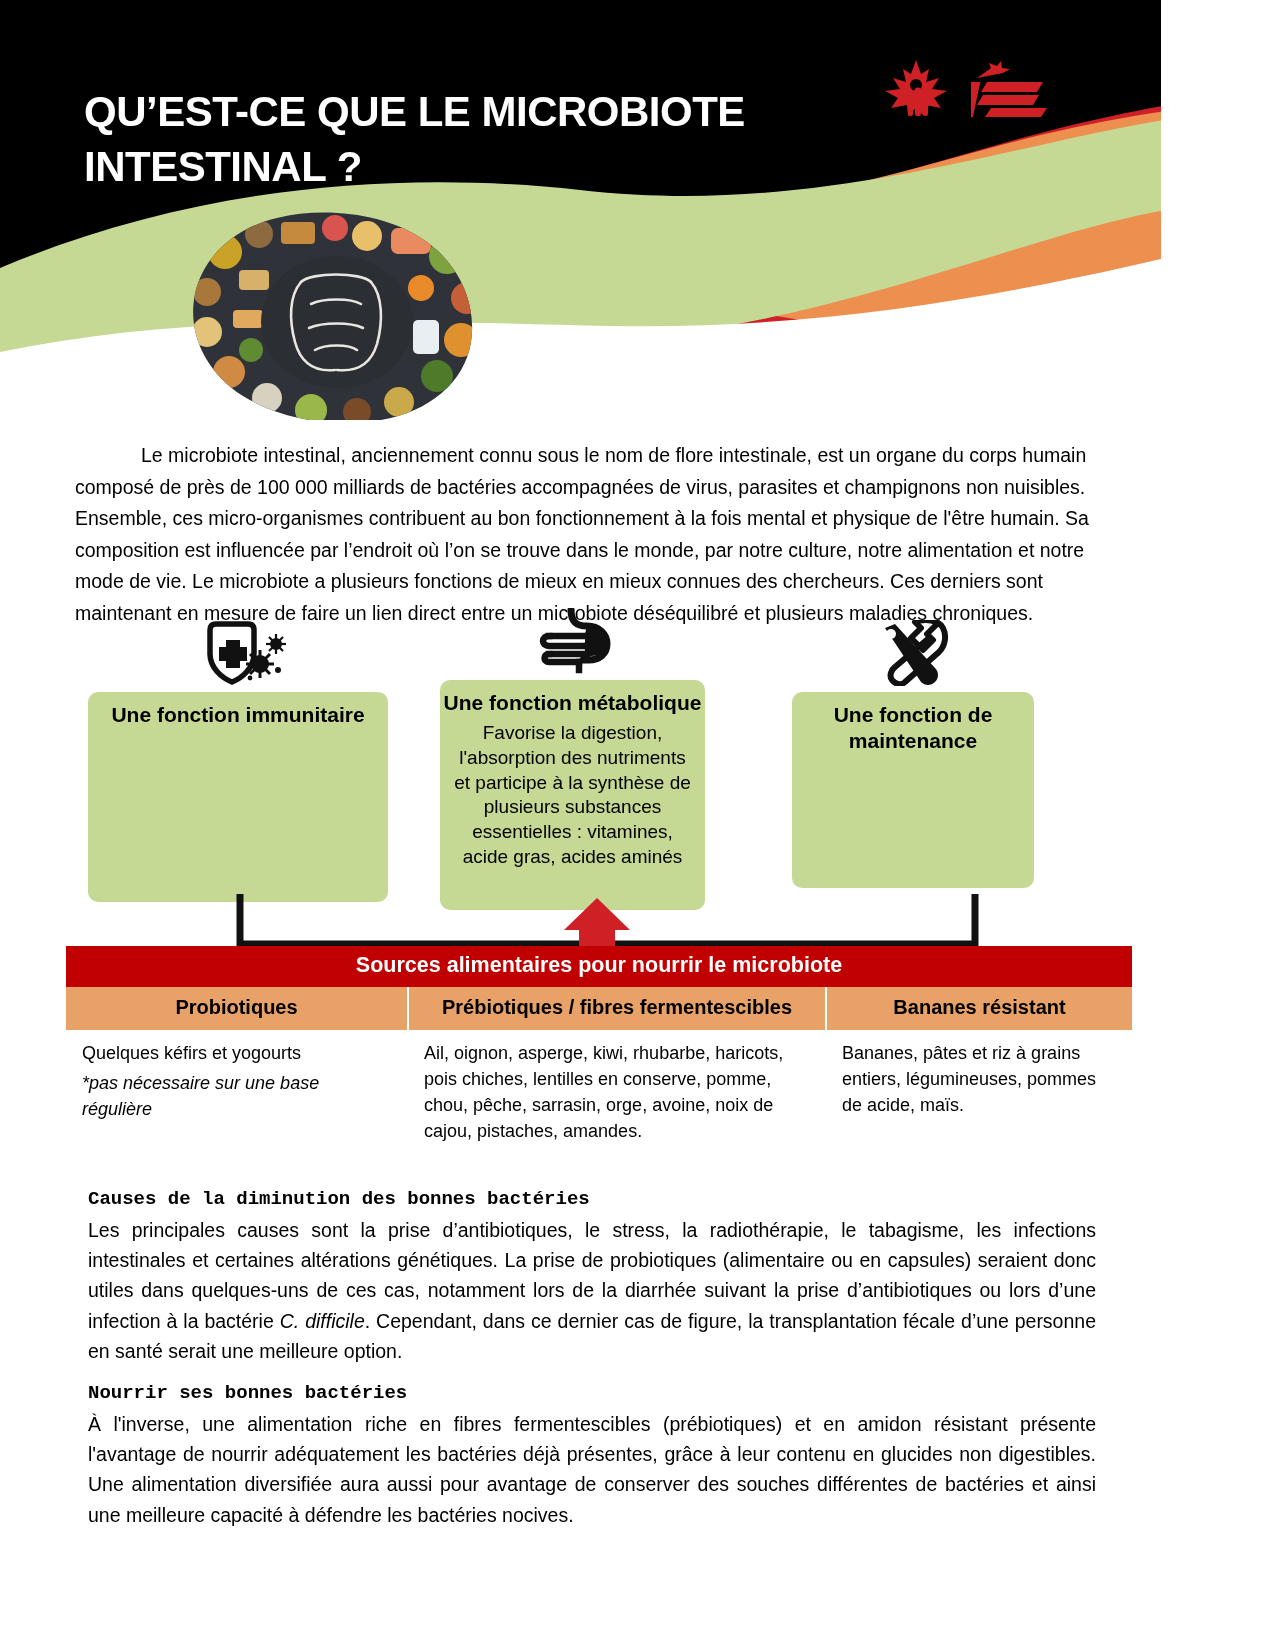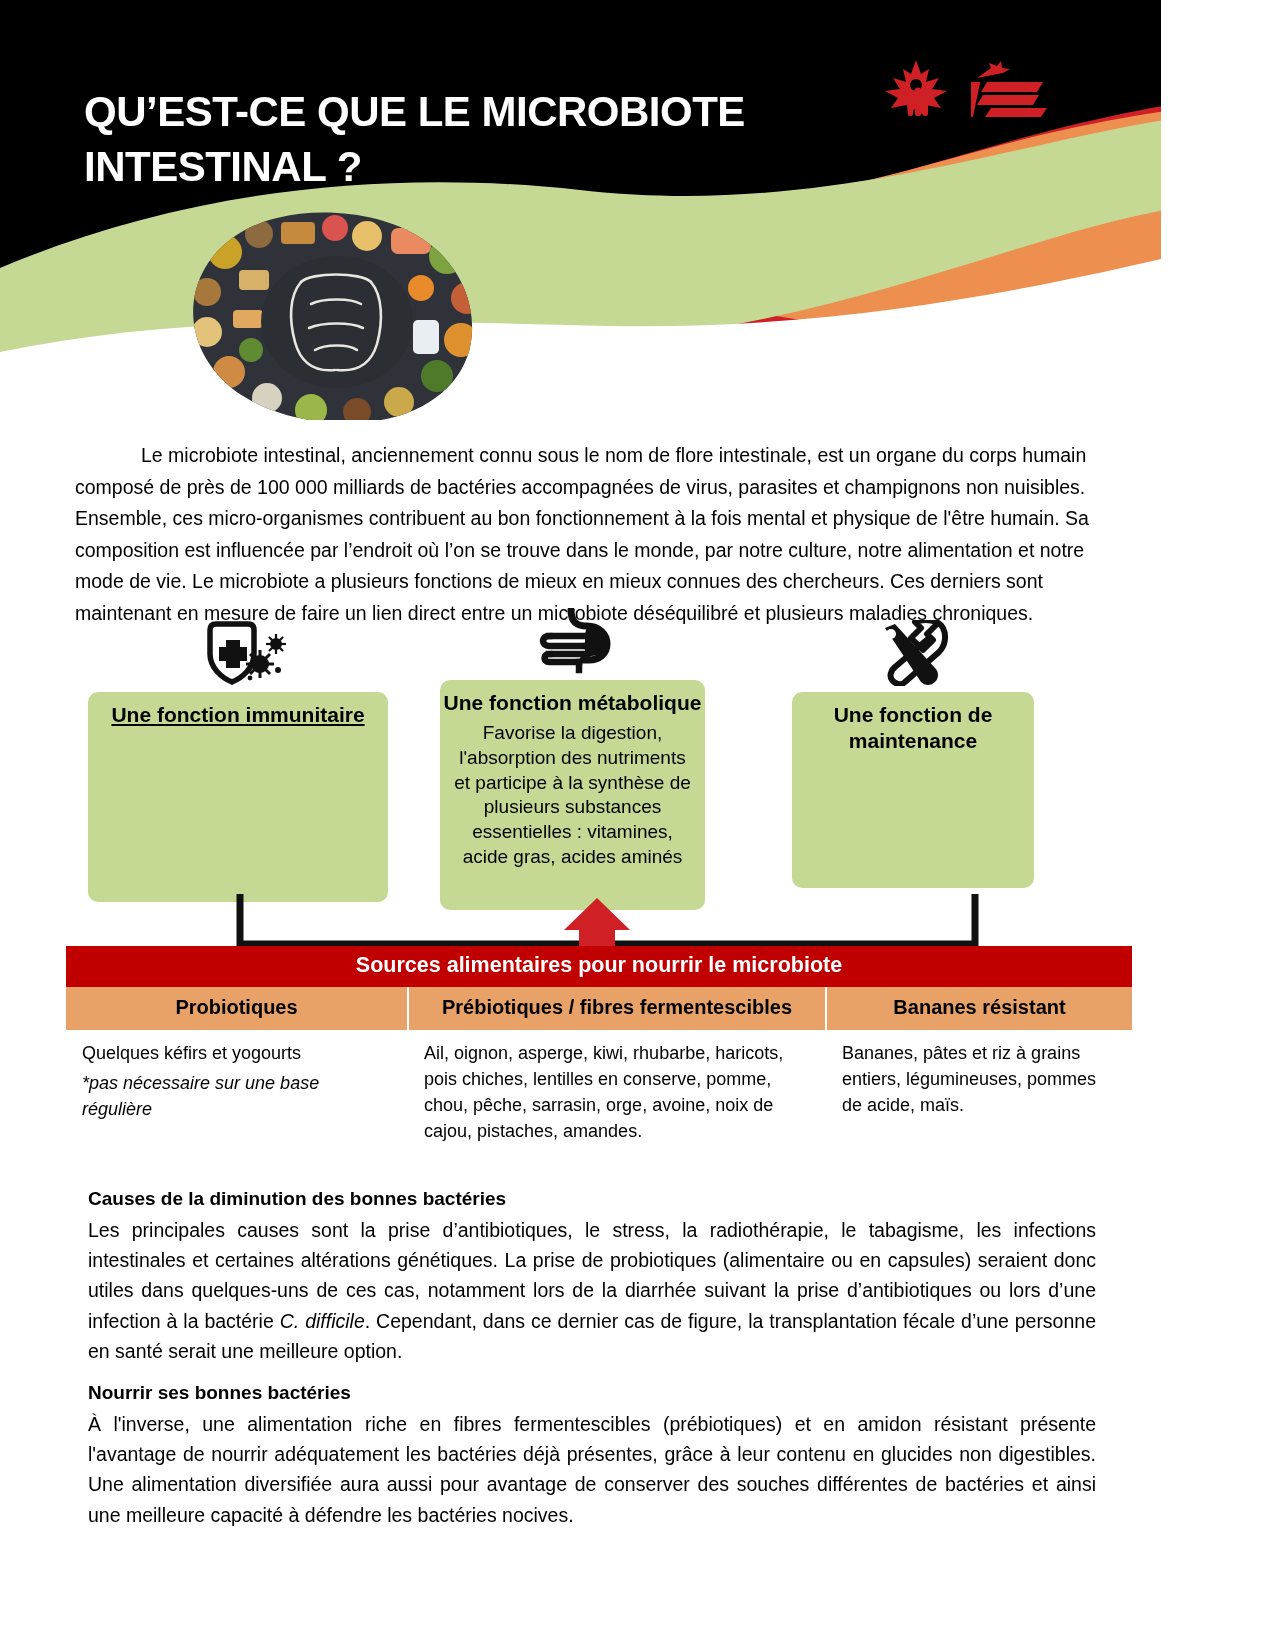--- a/index.html
+++ b/index.html
@@ -105,21 +105,21 @@
     font-family: "Liberation Sans", sans-serif;
   }
   .func-desc {
     font-size: 19px;
     text-align: center;
     color: #000;
     line-height: 1.3;
     padding: 5px 14px 0 14px;
     font-family: "Liberation Sans", sans-serif;
   }
-  .f1 { left: 88px;  top: 84px;  width: 300px; height: 210px; text-decoration: underline; }
+  .f1 { left: 88px;  top: 84px;  width: 300px; height: 210px; }
   .f2 { left: 440px; top: 72px;  width: 265px; height: 230px; }
   .f3 { left: 792px; top: 84px;  width: 242px; height: 196px; }
   .f1 .func-icon { top: -72px; }
   .f2 .func-icon { top: -72px; }
   .f3 .func-icon { top: -72px; }
 
   
   .bracket {
     position: absolute;
     left: 0; top: 890px;
@@ -178,21 +178,21 @@
     position: absolute;
     left: 88px;
     width: 1008px;
     color: #000;
     font-family: "Liberation Sans", sans-serif;
   }
   .section h3 {
     margin: 0 0 5px 0;
     font-size: 19px;
     font-weight: bold;
-    font-family: Liberation Sans, sans-serif;
+    font-family: Liberation Mono, monospace;
   }
   .section p {
     margin: 0;
     font-size: 19.5px;
     line-height: 1.55;
     text-align: justify;
   }
   .sec-causes { top: 1188px; }
   .sec-nourrir { top: 1382px; }
 </style>

